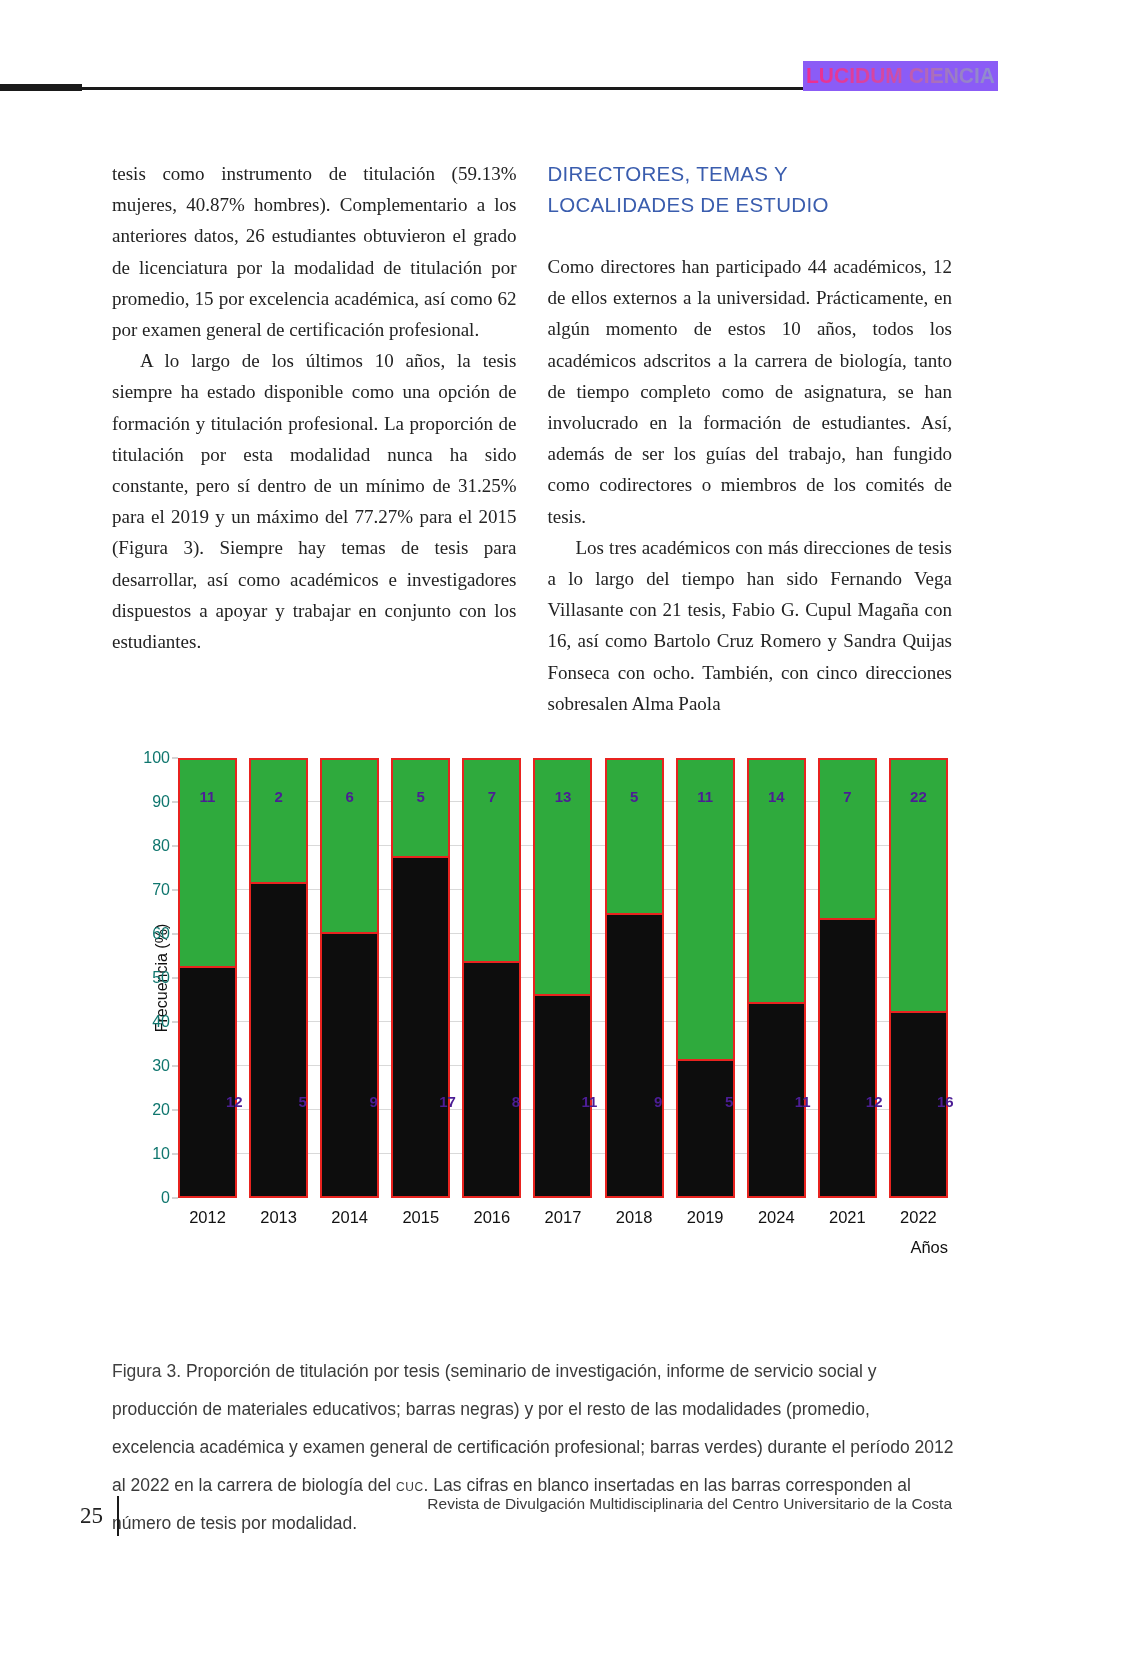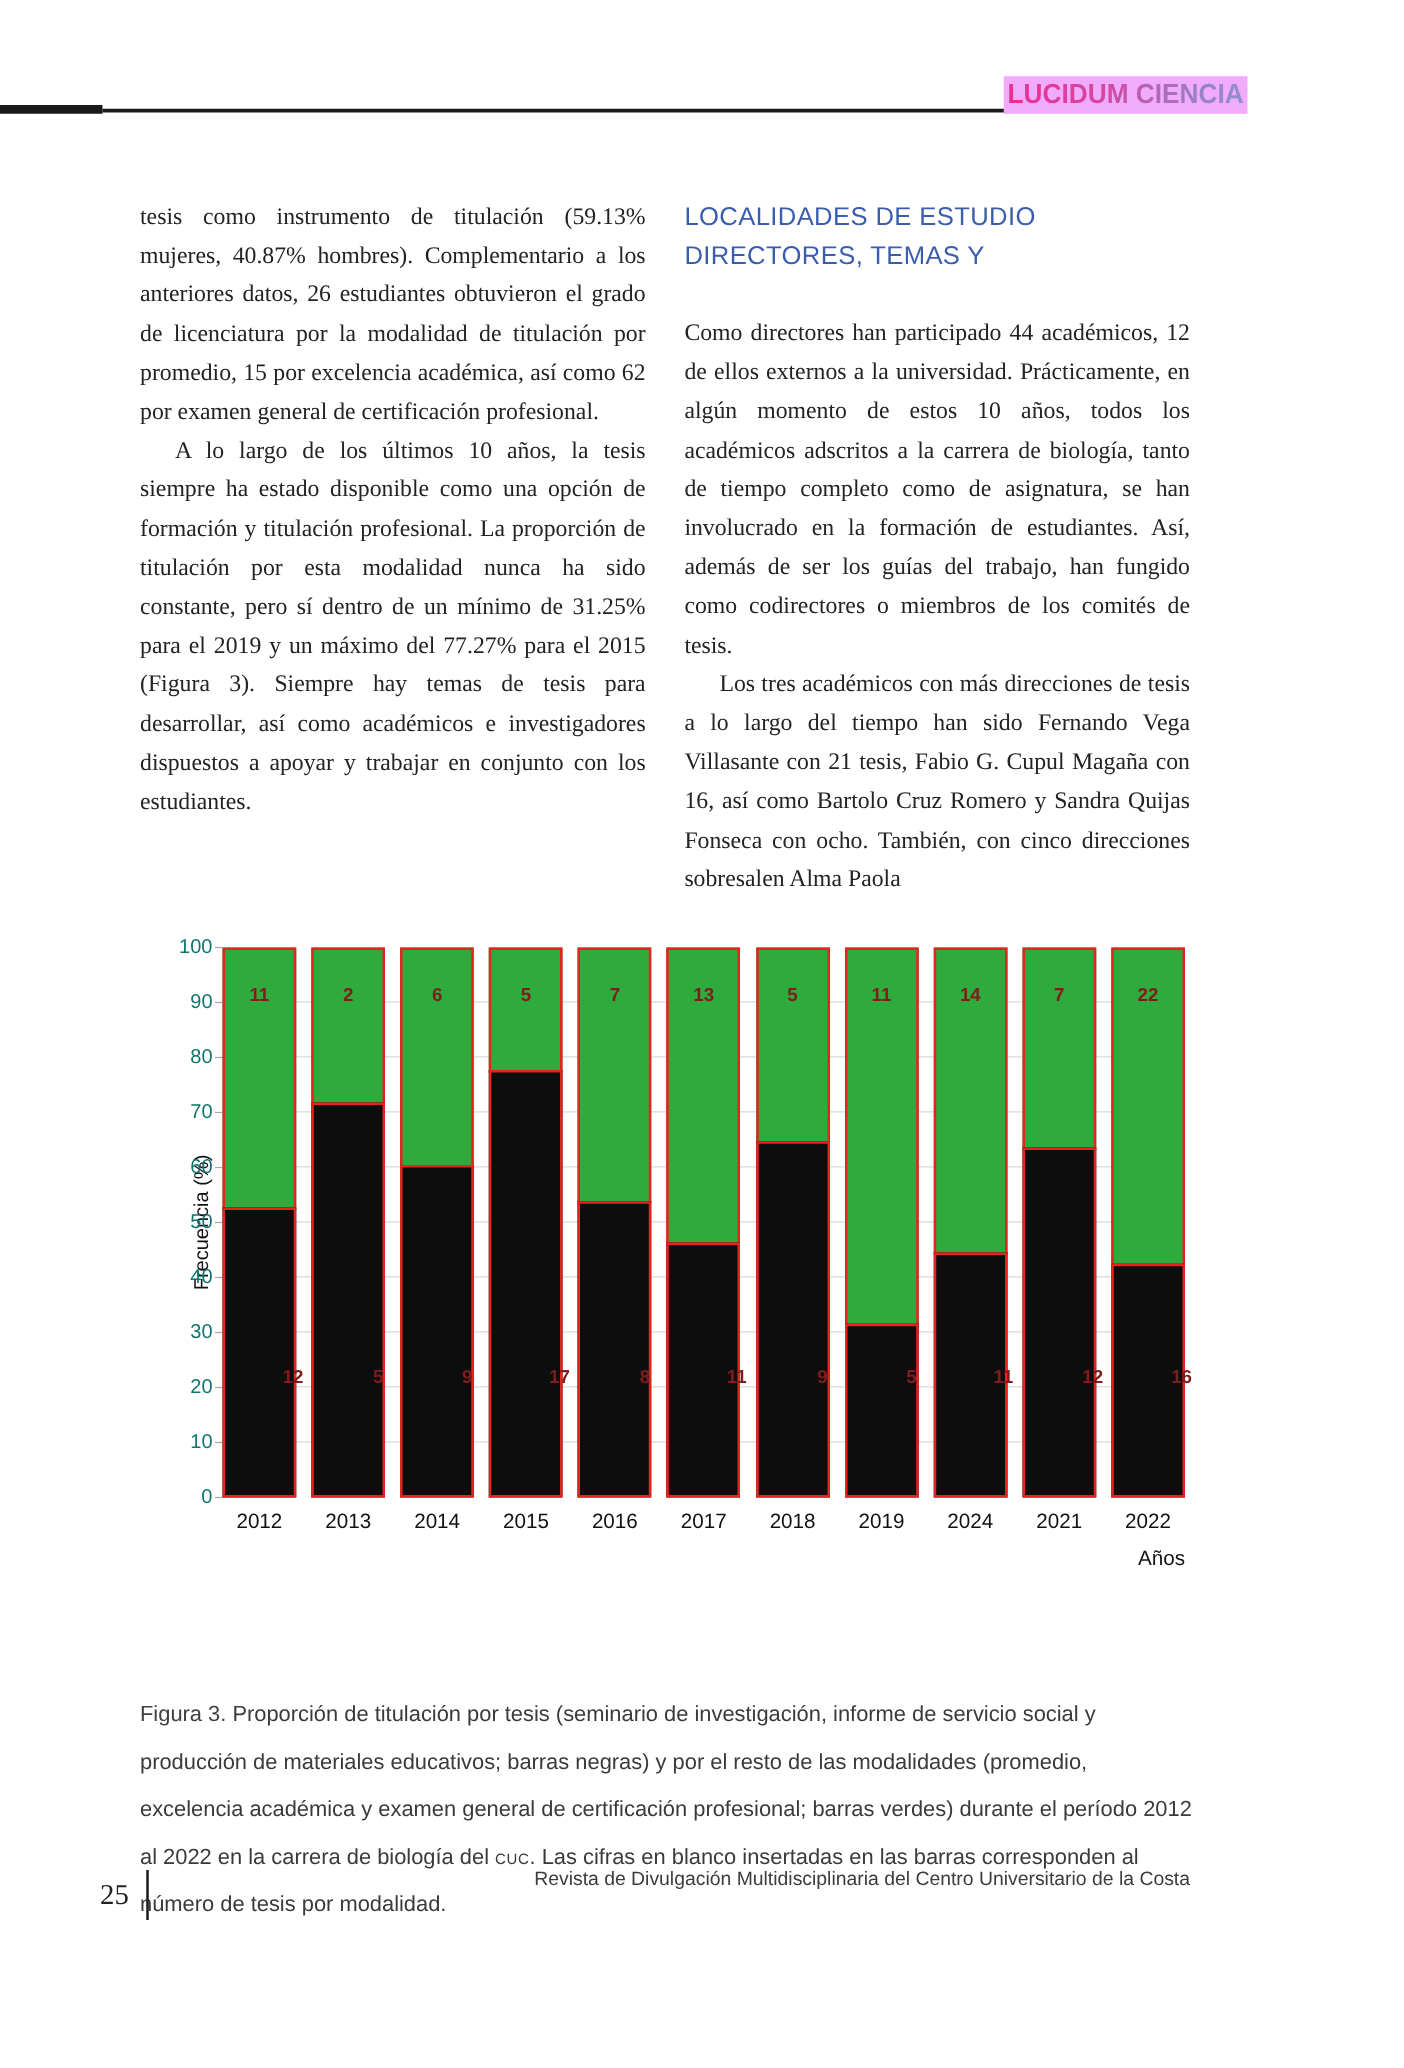--- a/index.html
+++ b/index.html
@@ -7,21 +7,21 @@
   .page {
     position:relative; width:1123px; height:1654px; margin:0 auto;
     background:#ffffff; overflow:hidden;
     font-family:"Liberation Serif", serif; color:#232323;
   }
   
   .top-rule-thick { position:absolute; left:0; top:84px; width:82px; height:7px; background:#1a1a1a; }
   .top-rule-thin  { position:absolute; left:82px; top:87px; width:722px; height:3px; background:#1a1a1a; }
   .logo-box {
     position:absolute; left:803px; top:61px; width:195px; height:30px;
-    background:#f0abfc; display:flex; align-items:center; justify-content:center;
+    background:#8b5cf6; display:flex; align-items:center; justify-content:center;
   }
   .logo-text {
     font-family:"Liberation Sans", sans-serif; font-weight:bold; font-size:21px; letter-spacing:0px;
     background:linear-gradient(90deg,#ee2d8f 0%, #d14ba4 45%, #9b7ec4 78%, #8f8fd0 100%);
     -webkit-background-clip:text; background-clip:text; color:transparent;
     transform:scaleY(1.05);
   }
   
   .columns { position:absolute; left:112px; top:158px; width:840px; display:flex; gap:31px; }
   .col { width:405px; font-size:19px; line-height:31.2px; text-align:justify; }
@@ -48,21 +48,21 @@
   .y-tick-mark { position:absolute; right:0; width:6px; height:1px; background:#aaa; transform:translateY(0.5px); }
   .plot { position:relative; width:770px; height:440px; }
   .gridline { position:absolute; left:0; width:100%; height:1px; background:#d9d9d9; }
   .bars { position:absolute; inset:0; display:flex; justify-content:space-between; }
   .bar-col { position:relative; width:59px; height:100%; display:flex; flex-direction:column; }
   .seg { border:2px solid #e8231f; }
   .seg-green { background:#2faa3d; }
   .seg-black { background:#0d0d0d; margin-top:-2px; }
   .bar-label {
     position:absolute; left:0; width:100%; text-align:center;
-    color:#7f1d1d; font-weight:bold; font-size:15px;
+    color:#4c1d95; font-weight:bold; font-size:15px;
   }
   .bar-label-green { top:30px; }
   .bar-label-black { bottom:88px;padding-left:48px; }
   .x-year {
     position:absolute; left:50%; transform:translateX(-50%); top:calc(100% + 10px);
     font-size:16.5px; color:#111; white-space:nowrap;
   }
   .x-title { margin-left:66px; width:770px; text-align:right; margin-top:40px; font-size:16.5px; color:#111; }
   
   .caption {
@@ -93,22 +93,22 @@
     <span class="logo-text">LUCIDUM CIENCIA</span>
   </div>
 
   <div class="columns">
     <div class="col">
       <p>tesis como instrumento de titulación (59.13% mujeres, 40.87% hombres). Complementario a los anteriores datos, 26 estudiantes obtuvieron el grado de licenciatura por la modalidad de titulación por promedio, 15 por excelencia académica, así como 62 por examen general de certificación profesional.</p>
       <p>A lo largo de los últimos 10 años, la tesis siempre ha estado disponible como una opción de formación y titulación profesional. La proporción de titulación por esta modalidad nunca ha sido constante, pero sí dentro de un mínimo de 31.25% para el 2019 y un máximo del 77.27% para el 2015 (Figura 3). Siempre hay temas de tesis para desarrollar, así como académicos e investigadores dispuestos a apoyar y trabajar en conjunto con los estudiantes.</p>
     </div>
     <div class="col">
       <div class="heading">
+        <div>DIRECTORES, TEMAS Y</div>
         <div>LOCALIDADES DE ESTUDIO</div>
-        <div>DIRECTORES, TEMAS Y</div>
       </div>
       <p class="rc-p1">Como directores han participado 44 académicos, 12 de ellos externos a la universidad. Prácticamente, en algún momento de estos 10 años, todos los académicos adscritos a la carrera de biología, tanto de tiempo completo como de asignatura, se han involucrado en la formación de estudiantes. Así, además de ser los guías del trabajo, han fungido como codirectores o miembros de los comités de tesis.</p>
       <p>Los tres académicos con más direcciones de tesis a lo largo del tiempo han sido Fernando Vega Villasante con 21 tesis, Fabio G. Cupul Magaña con 16, así como Bartolo Cruz Romero y Sandra Quijas Fonseca con ocho. También, con cinco direcciones sobresalen Alma Paola</p>
     </div>
   </div>
 
   <div class="chart">
     <div class="chart-inner">
       <div class="y-title-wrap">
         <div class="y-title">Frecuencia (%)</div>

